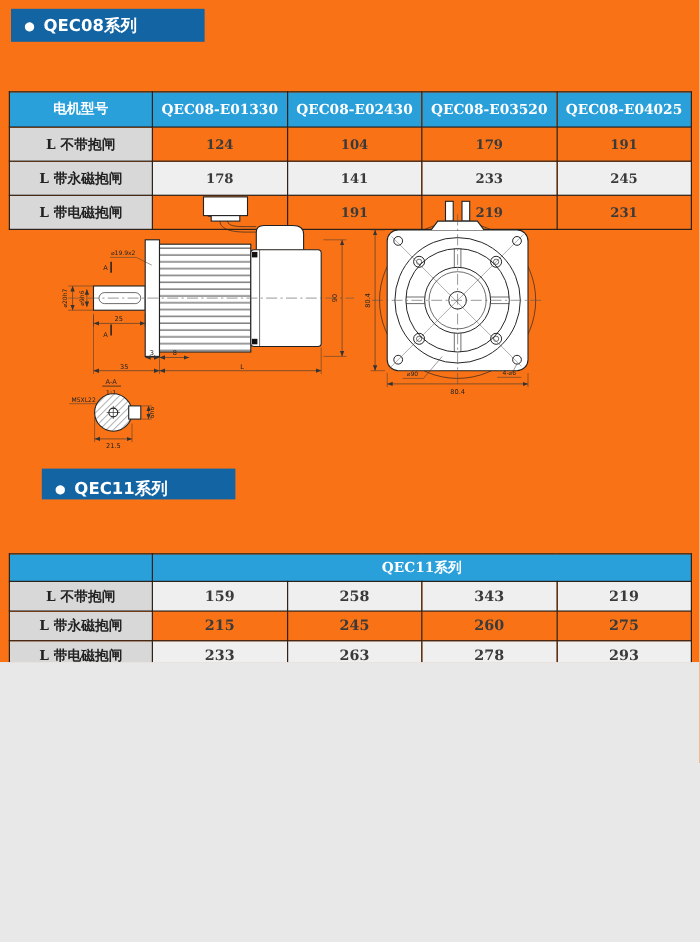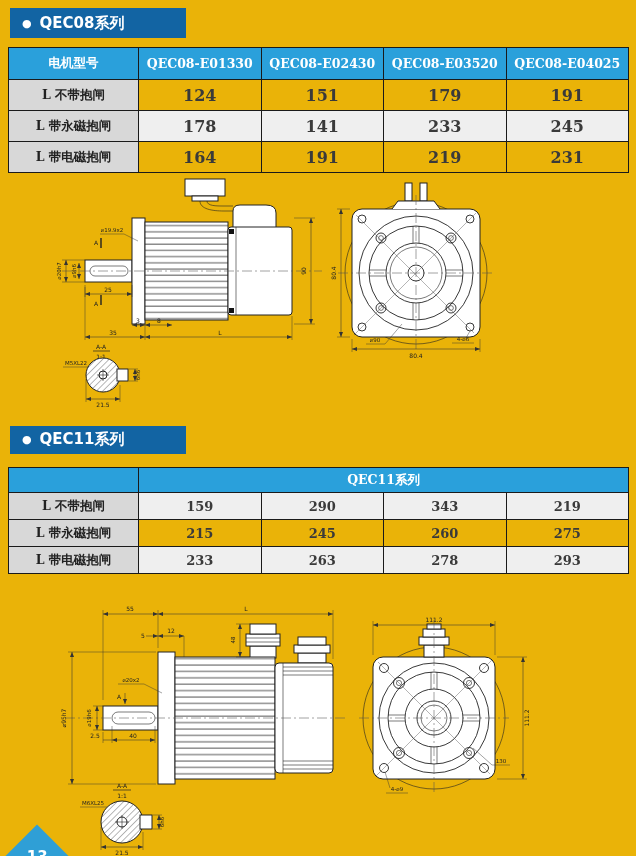--- a/index.html
+++ b/index.html
@@ -1,27 +1,27 @@
 <!DOCTYPE html>
 <html><head>
 <meta charset="utf-8">
 <style>
   html,body{margin:0;padding:0;background:#e8e8e8;}
-  .page{position:relative;width:636px;height:856px;background:#eab308;overflow:hidden;
+  .page{position:relative;width:636px;height:602px;background:#f97316;overflow:hidden;
         font-family:"DejaVu Sans",sans-serif;}
   .sec-header{position:absolute;left:10px;width:176px;height:30px;background:#1264a3;
         color:#fff;font:bold 15px/30px "DejaVu Sans",sans-serif;padding-left:12px;box-sizing:border-box;}
   .sec-header .blt{font-size:11px;vertical-align:1px;margin-right:8px;}
-  .tblwrap{position:absolute;left:8px;width:620px;}
+  .tblwrap{position:absolute;left:8px;width:620px;margin-top:36px;}
   table{border-collapse:collapse;table-layout:fixed;width:620px;
         font-family:"DejaVu Serif",serif;}
   td,th{border:1px solid #1a1a1a;text-align:center;padding:0;overflow:hidden;font-weight:bold;}
   col.c0{width:130px;} col.cn{width:122.5px;}
   .t1 th{background:#2aa0db;color:#fff;font-size:12.5px;font-weight:bold;height:31px;}
-  .t1 td{height:30px;font-size:16px;color:#3a3a3a;}
+  .t1 td{height:30px;font-size:12px;color:#3a3a3a;}
   .t2 th{background:#2aa0db;color:#fff;font-size:12.5px;font-weight:bold;height:24px;}
   .t2 td{height:26px;font-size:13px;color:#3a3a3a;}
   td.lbl{background:#d8d8d8;color:#222;font-size:12.5px;}
   tr.stripe td:not(.lbl){background:#efefef;}
   td.red{color:#cc0000;}
   svg.draw{position:absolute;left:0;}
   svg text{font-family:"DejaVu Sans",sans-serif;}
   .d{font-size:6px;fill:#222;text-anchor:middle;}
   .sm{font-size:5.5px;}
   .ln{fill:#fff;stroke:#222;stroke-width:1;}
@@ -57,21 +57,21 @@
           <tr>
         <th>电机型号</th>
         <th>QEC08-E01330</th>
         <th>QEC08-E02430</th>
         <th>QEC08-E03520</th>
         <th>QEC08-E04025</th>
       </tr>
       <tr>
         <td class="lbl">L 不带抱闸</td>
         <td>124</td>
-        <td>151</td>
+        <td>104</td>
         <td>179</td>
         <td>191</td>
       </tr>
       <tr class="stripe">
         <td class="lbl">L 带永磁抱闸</td>
         <td>178</td>
         <td>141</td>
         <td>233</td>
         <td>245</td>
       </tr>
@@ -227,42 +227,42 @@
       <text class="d" x="416" y="183">80.4</text>
       <text class="d sm" x="375" y="167">⌀90</text>
       <line x1="366" y1="169" x2="385" y2="169" class="ext"></line>
         <line x1="385" y1="169" x2="402" y2="149" class="ext"></line>
       <text class="d sm" x="463" y="166">4-⌀6</text>
       <line x1="452" y1="168" x2="474" y2="168" class="ext"></line>
         <line x1="466" y1="163" x2="470" y2="156" class="ext"></line>
     </g>
   </svg>
 
-  <div class="sec-header" style="top:426px;height:28px;line-height:26px;">
+  <div class="sec-header" style="top:426px;height:28px;line-height:36px;margin-left:28px;">
     <span class="blt">●</span><span>QEC11系列</span>
   </div>
 
   <div class="tblwrap" style="top:467px;">
     <table class="t2">
       <colgroup>
           <col class="c0">
           <col class="cn">
           <col class="cn">
           <col class="cn">
           <col class="cn">
         </colgroup>
       <tbody>
           <tr>
         <th></th>
         <th colspan="4">QEC11系列</th>
       </tr>
       <tr class="stripe">
         <td class="lbl">L 不带抱闸</td>
         <td>159</td>
-        <td>290</td>
+        <td>258</td>
         <td>343</td>
         <td>219</td>
       </tr>
       <tr>
         <td class="lbl">L 带永磁抱闸</td>
         <td>215</td>
         <td>245</td>
         <td>260</td>
         <td>275</td>
       </tr>

